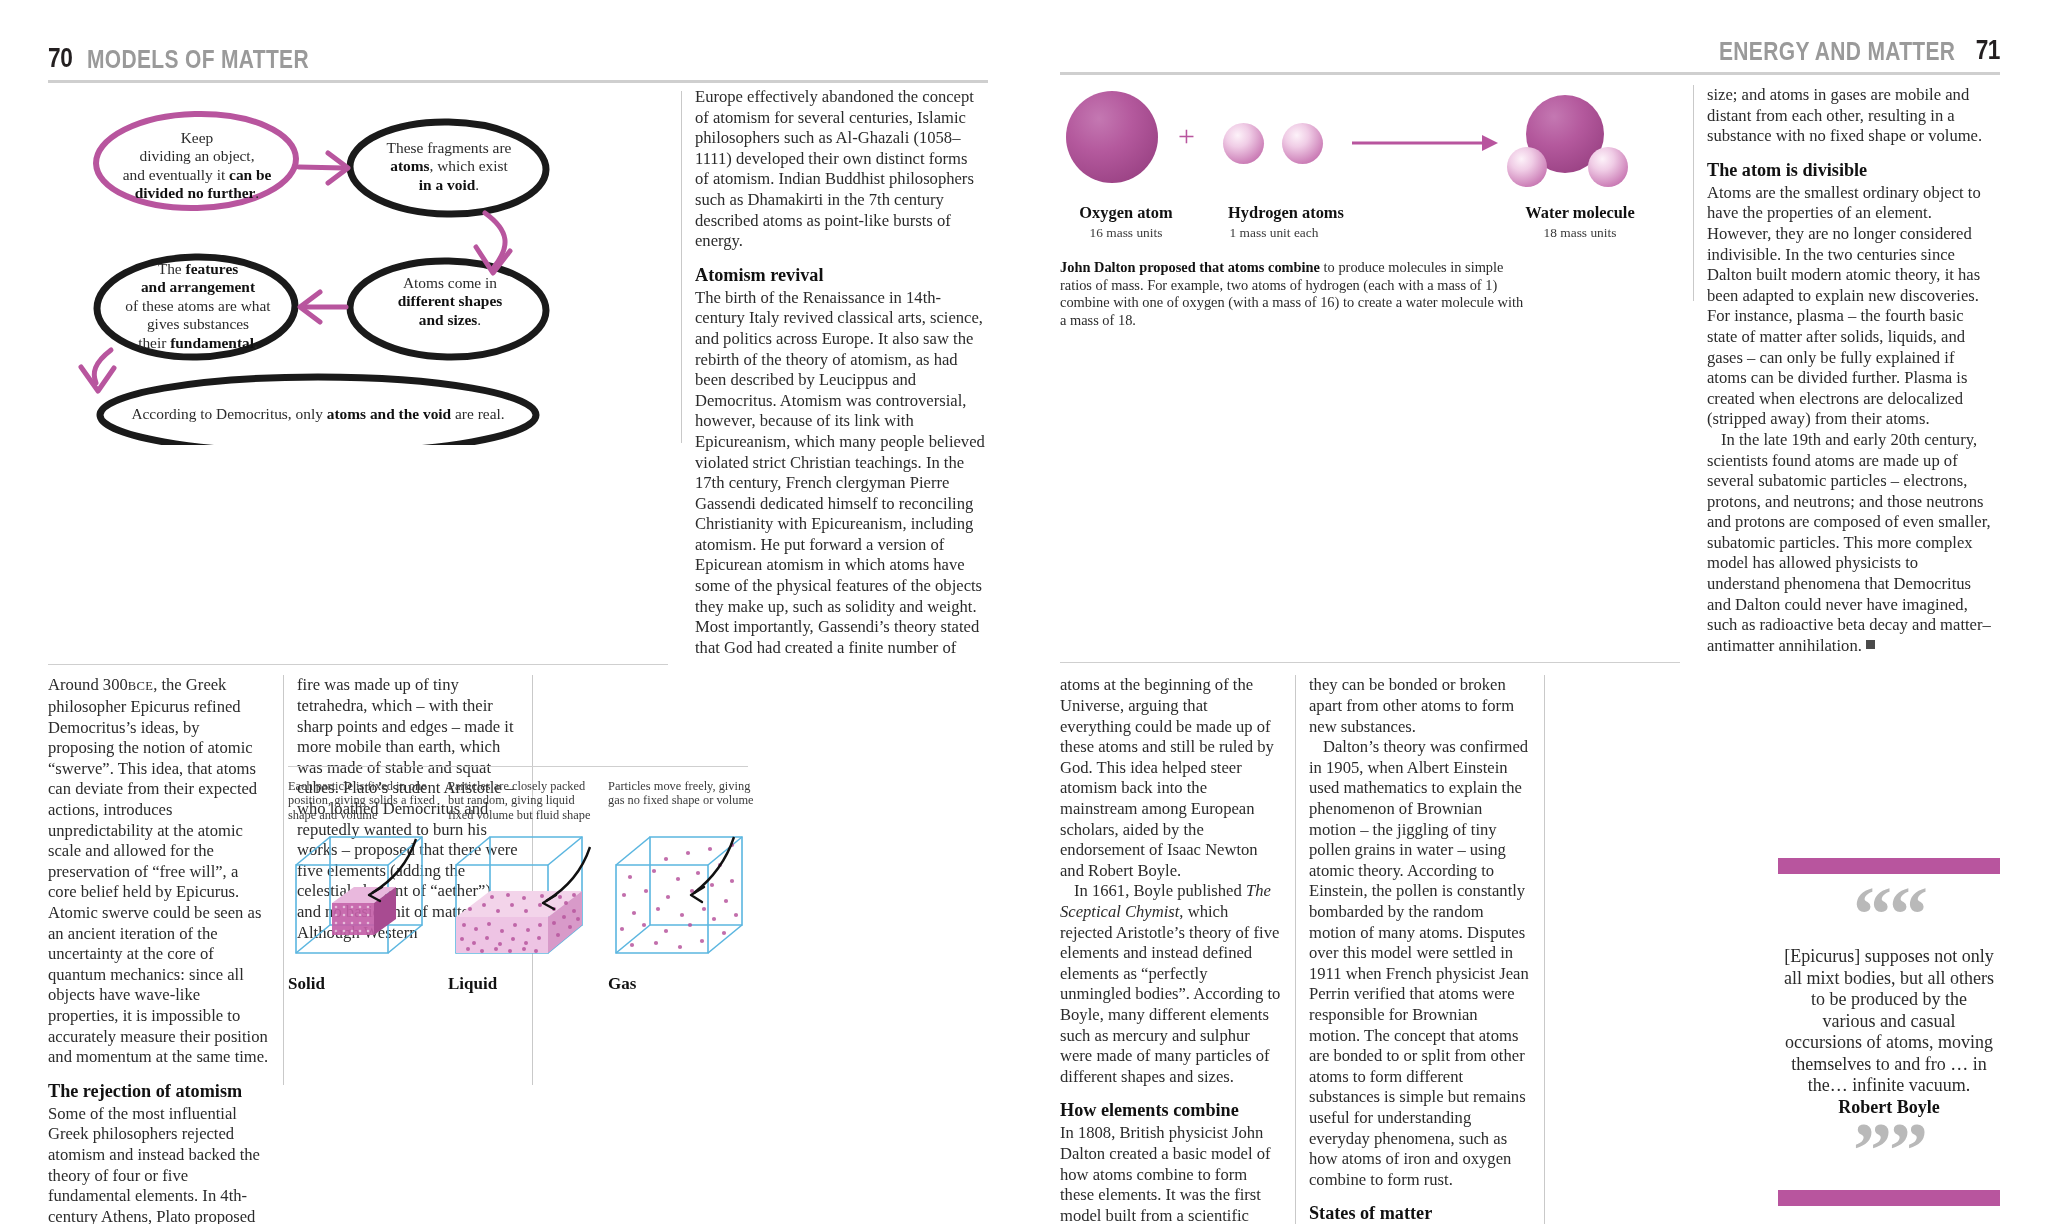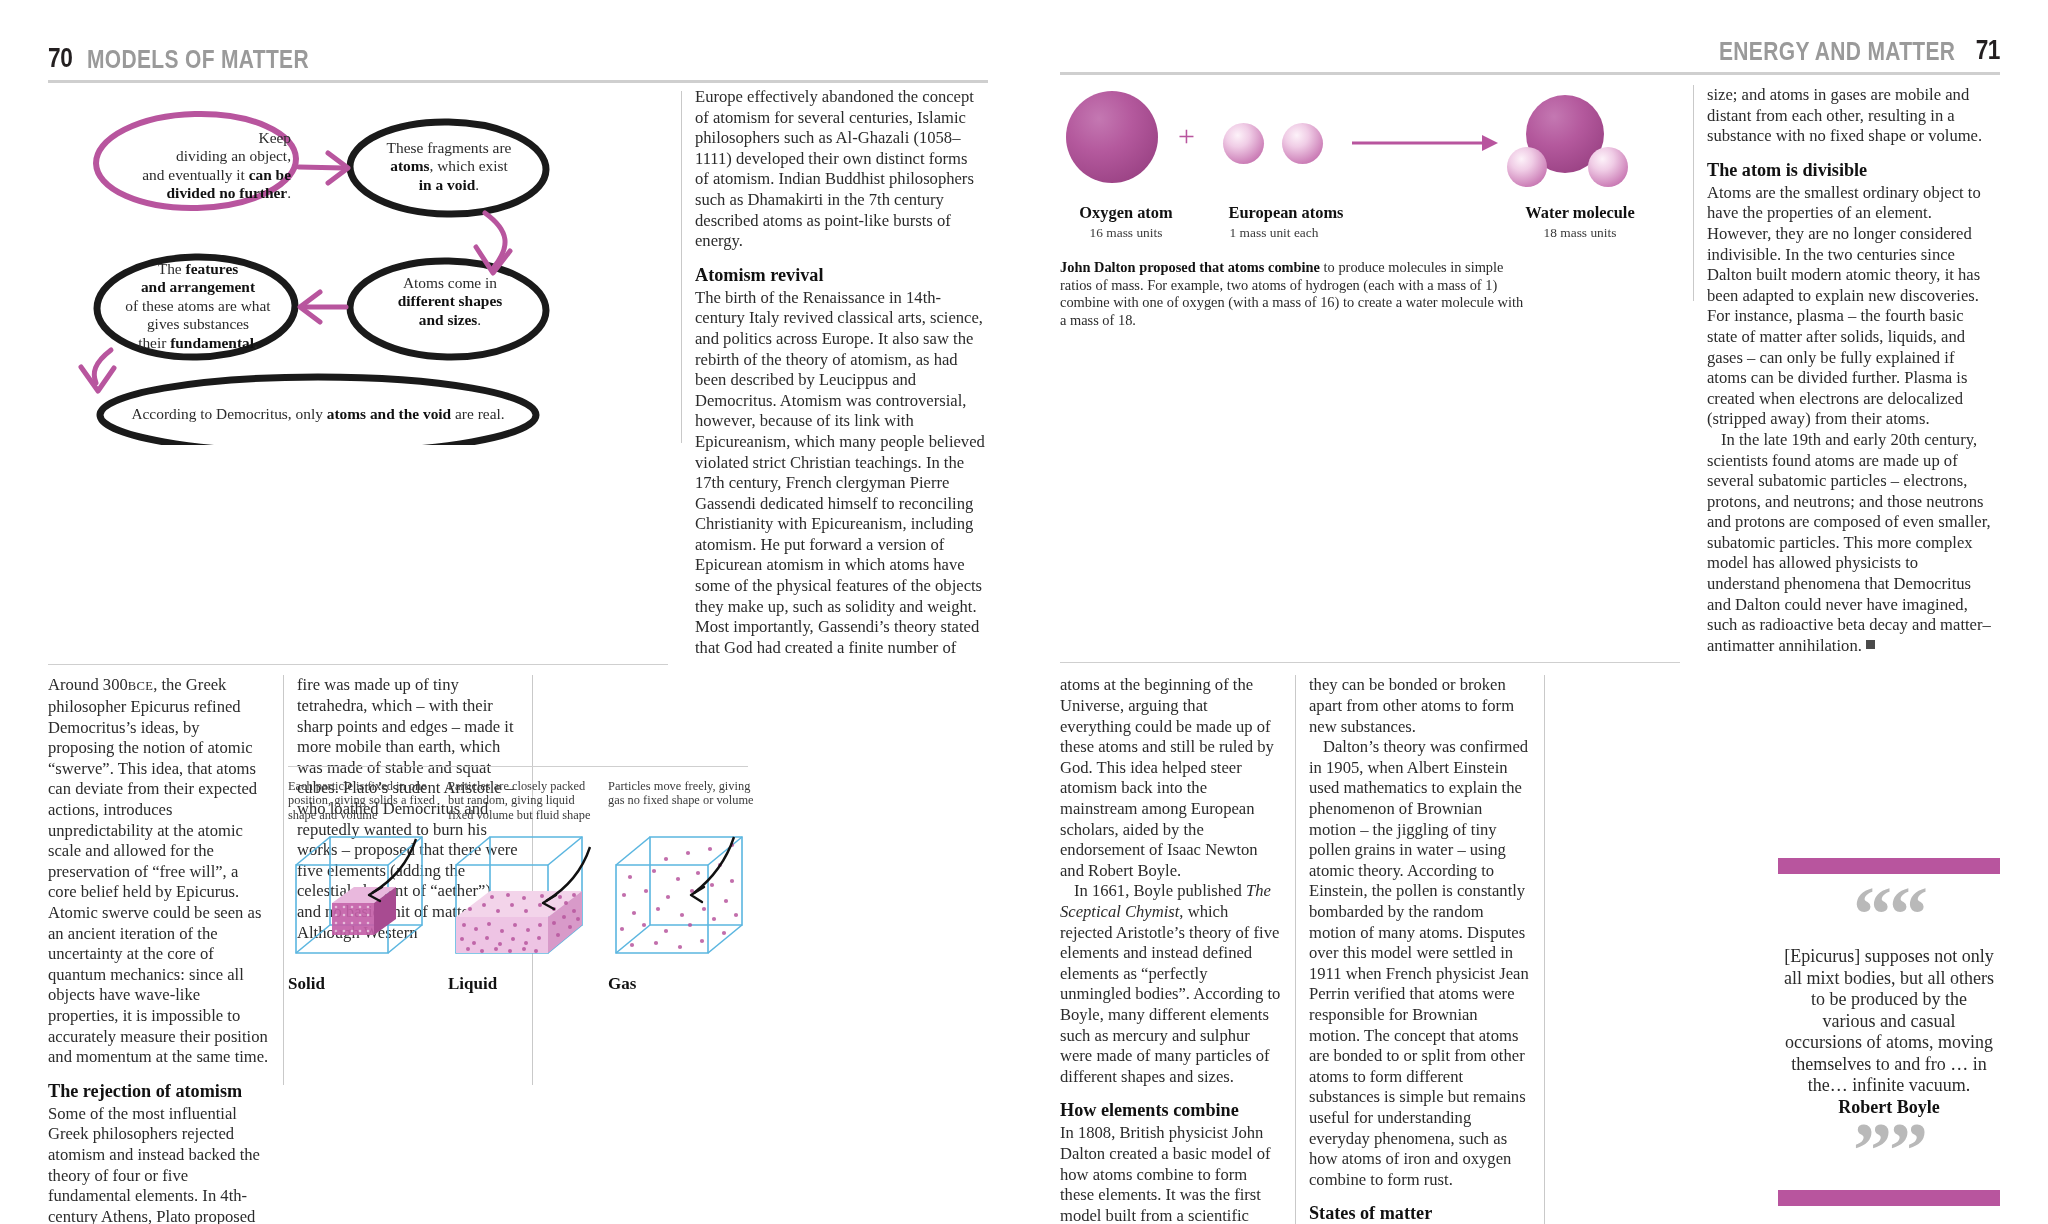--- a/index.html
+++ b/index.html
@@ -142,21 +142,21 @@
               <path d="M298 212 L256 212" stroke="#b8559e" stroke-width="5" fill="none" stroke-linecap="round"></path>
               <path d="M272 197 L252 212 L272 227" stroke="#b8559e" stroke-width="5" fill="none" stroke-linecap="round" stroke-linejoin="round"></path>
             </g>
 
             <g>
               <path d="M63 255 C46 268, 44 278, 48 288" stroke="#b8559e" stroke-width="5" fill="none" stroke-linecap="round"></path>
               <path d="M33 272 L50 296 L66 273" stroke="#b8559e" stroke-width="5" fill="none" stroke-linecap="round" stroke-linejoin="round"></path>
             </g>
           </svg>
 
-          <div class="bubble-text" style="left:55px;top:34px;width:188px;text-align:right;">
+          <div class="bubble-text" style="left:55px;top:34px;width:188px;">
             Keep<br>dividing an object,<br>and eventually it <b>can be<br>divided no further</b>.
           </div>
           <div class="bubble-text" style="left:310px;top:44px;width:182px;">
             These fragments are<br><b>atoms</b>, which exist<br><b>in a void</b>.
           </div>
           <div class="bubble-text" style="left:58px;top:165px;width:184px;">
             The <b>features<br>and arrangement</b><br>of these atoms are what<br>gives substances<br>their <b>fundamental</b>.
           </div>
           <div class="bubble-text" style="left:312px;top:179px;width:180px;">
             Atoms come in<br><b>different shapes<br>and sizes</b>.
@@ -390,21 +390,21 @@
                background:radial-gradient(circle at 36% 28%, #c478b2 0%, #b4599d 38%, #9c4486 78%, #8a3b77 100%);"></div>
           <div class="sphere" style="left:447px;top:62px;width:40px;height:40px;
                background:radial-gradient(circle at 36% 30%, #fdf2f9 0%, #f0cde6 30%, #cf85bb 70%, #b4599d 100%);"></div>
           <div class="sphere" style="left:528px;top:62px;width:40px;height:40px;
                background:radial-gradient(circle at 36% 30%, #fdf2f9 0%, #f0cde6 30%, #cf85bb 70%, #b4599d 100%);"></div>
         </div>
 
         <div style="position:relative;height:46px;">
           <div class="mol-label" style="left:0px;top:0px;width:132px;">Oxygen atom</div>
           <div class="mol-sub" style="left:0px;top:22px;width:132px;">16 mass units</div>
-          <div class="mol-label" style="left:138px;top:0px;width:176px;">European atoms</div>
+          <div class="mol-label" style="left:138px;top:0px;width:176px;">Hydrogen atoms</div>
           <div class="mol-sub" style="left:126px;top:22px;width:176px;">1 mass unit each</div>
           <div class="mol-label" style="left:430px;top:0px;width:180px;">Water molecule</div>
           <div class="mol-sub" style="left:430px;top:22px;width:180px;">18 mass units</div>
         </div>
 
         <div class="mol-caption" style="width:470px;">
           <b>John Dalton proposed that atoms combine</b><span> to produce molecules in simple ratios of mass. For example, two atoms of hydrogen (each with a mass of 1) combine with one of oxygen (with a mass of 16) to create a water molecule with a mass of 18.</span>
         </div>
       </div>
 

